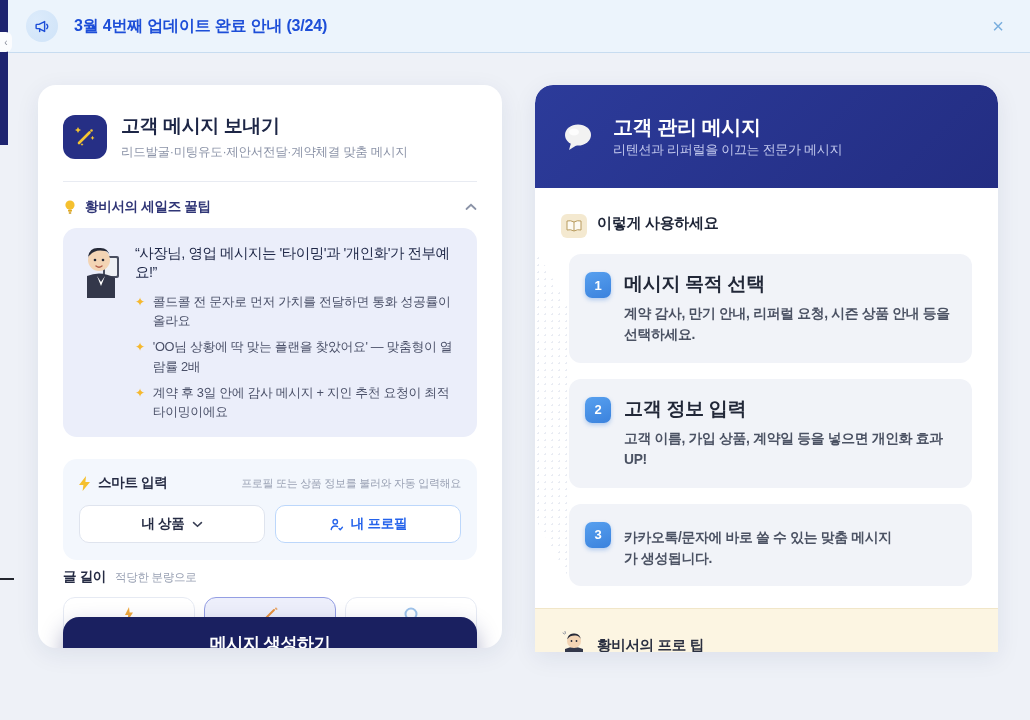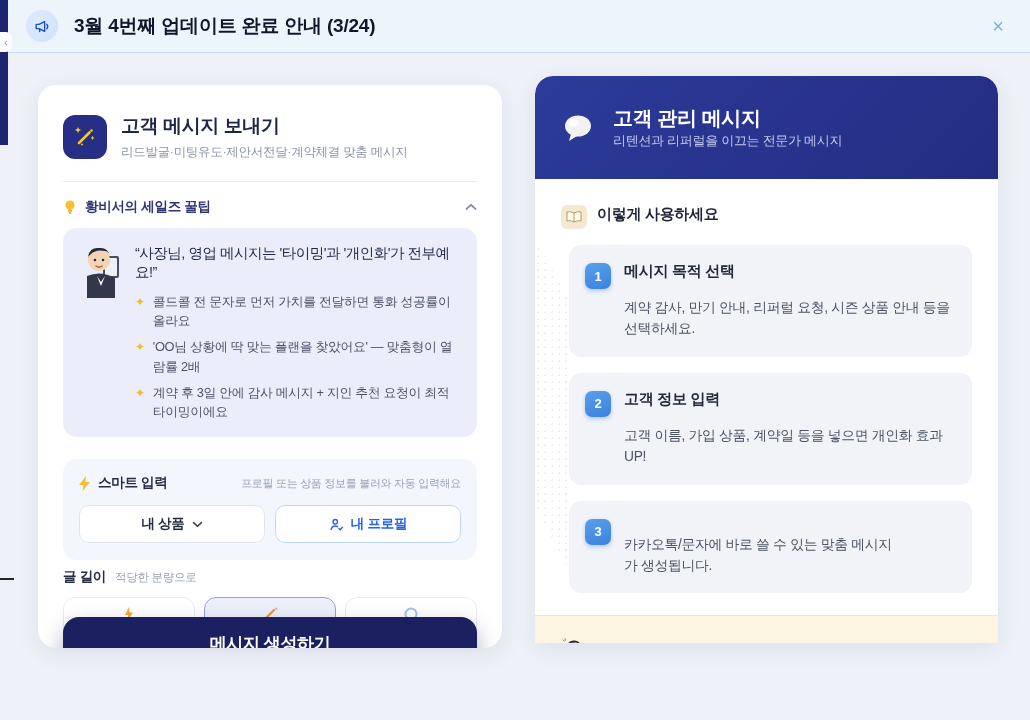--- a/index.html
+++ b/index.html
@@ -23,33 +23,33 @@
   .banner {
     position:absolute; left:8px; top:0; right:0; height:53px;
     background:#ecf4fc; border-bottom:1px solid #c7dcf0;
     display:flex; align-items:center; padding:0 22px 0 18px; z-index:4;
   }
   .banner-icon-wrap {
     width:32px; height:32px; border-radius:50%;
     background:radial-gradient(circle at 30% 30%, #dcebfb 0%, #cfe3f8 100%);
     display:flex; align-items:center; justify-content:center; flex:none;
   }
-  .banner-text { margin-left:16px; color:#0f172a; font-size:19px; font-weight:bold; letter-spacing:-0.2px; }
+  .banner-text { margin-left:16px; color:#1d4ed8; font-size:16px; font-weight:bold; letter-spacing:-0.2px; }
   .banner-close {
     margin-left:auto; color:#79aede; font-size:20px; line-height:1; cursor:pointer;
     background:none; border:none; font-family:inherit; padding:4px;
   }
 
   
   .card {
     position:absolute; background:#ffffff; border-radius:18px;
     box-shadow:0 6px 24px rgba(30,40,90,0.08);
   }
   .card.compose { left:38px; top:85px; width:464px; height:563px; overflow:hidden; padding:28px 25px 0 25px; }
-  .card.manage  { left:535px; top:76px; width:463px; height:567px; overflow:hidden; border-radius:18px 18px 0 0; }
+  .card.manage  { left:535px; top:85px; width:463px; height:567px; overflow:hidden; border-radius:18px 18px 0 0; }
 
   
   .compose-head { display:flex; align-items:center; gap:14px; }
   .wand-tile {
     width:44px; height:44px; border-radius:12px; background:#262f85; flex:none;
     display:flex; align-items:center; justify-content:center;
   }
   .compose-title { font-size:19px; font-weight:bold; color:#1d2646; letter-spacing:-0.4px; }
   .compose-sub { font-size:12.5px; color:#8b93a7; margin-top:5px; letter-spacing:-0.3px; }
   .divider { border:none; border-top:1px solid #e8ebf2; margin:20px 0 16px 0; }
@@ -125,22 +125,22 @@
     position:relative; margin:16px 0 0 8px; background:#f1f3f8; border-radius:12px;
     padding:17px 18px 17px 16px; display:flex; gap:13px;
   }
   .step-badge {
     flex:none; width:26px; height:26px; border-radius:7px; margin-top:1px;
     background:linear-gradient(160deg,#57a0ef 0%, #3b82dd 100%);
     color:#fff; font-size:13px; font-weight:bold;
     display:flex; align-items:center; justify-content:center;
     box-shadow:0 2px 4px rgba(59,130,221,0.35);
   }
-  .step-title { font-size:15px; font-weight:bold; color:#222838; letter-spacing:-0.3px; }
-  .step-desc { font-size:13.8px; color:#4b5263; letter-spacing:-0.3px; line-height:1.55; margin-top:16px; }
+  .step-title { font-size:19px; font-weight:bold; color:#222838; letter-spacing:-0.3px; }
+  .step-desc { font-size:13.8px; color:#4b5263; letter-spacing:-0.3px; line-height:1.55; margin-top:6px;font-weight:bold; }
 
   .protip {
     margin-top:22px; background:#fcf5e2; border-top:1px solid #f1e6c8;
     padding:22px 26px 30px 26px;
   }
   .protip-head { display:flex; align-items:center; gap:10px; }
   .protip-title { font-size:14.5px; font-weight:bold; color:#2a2f40; letter-spacing:-0.3px; }
 </style>
 </head>
 <body>

